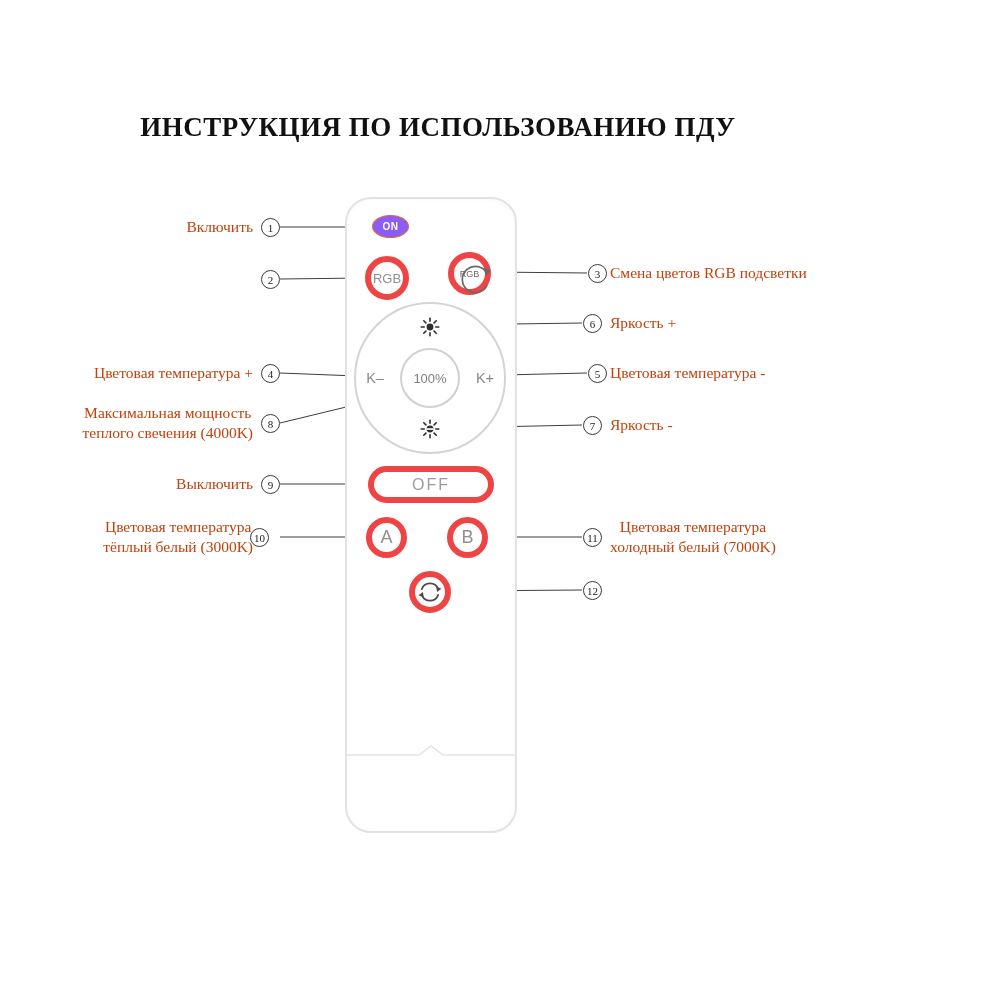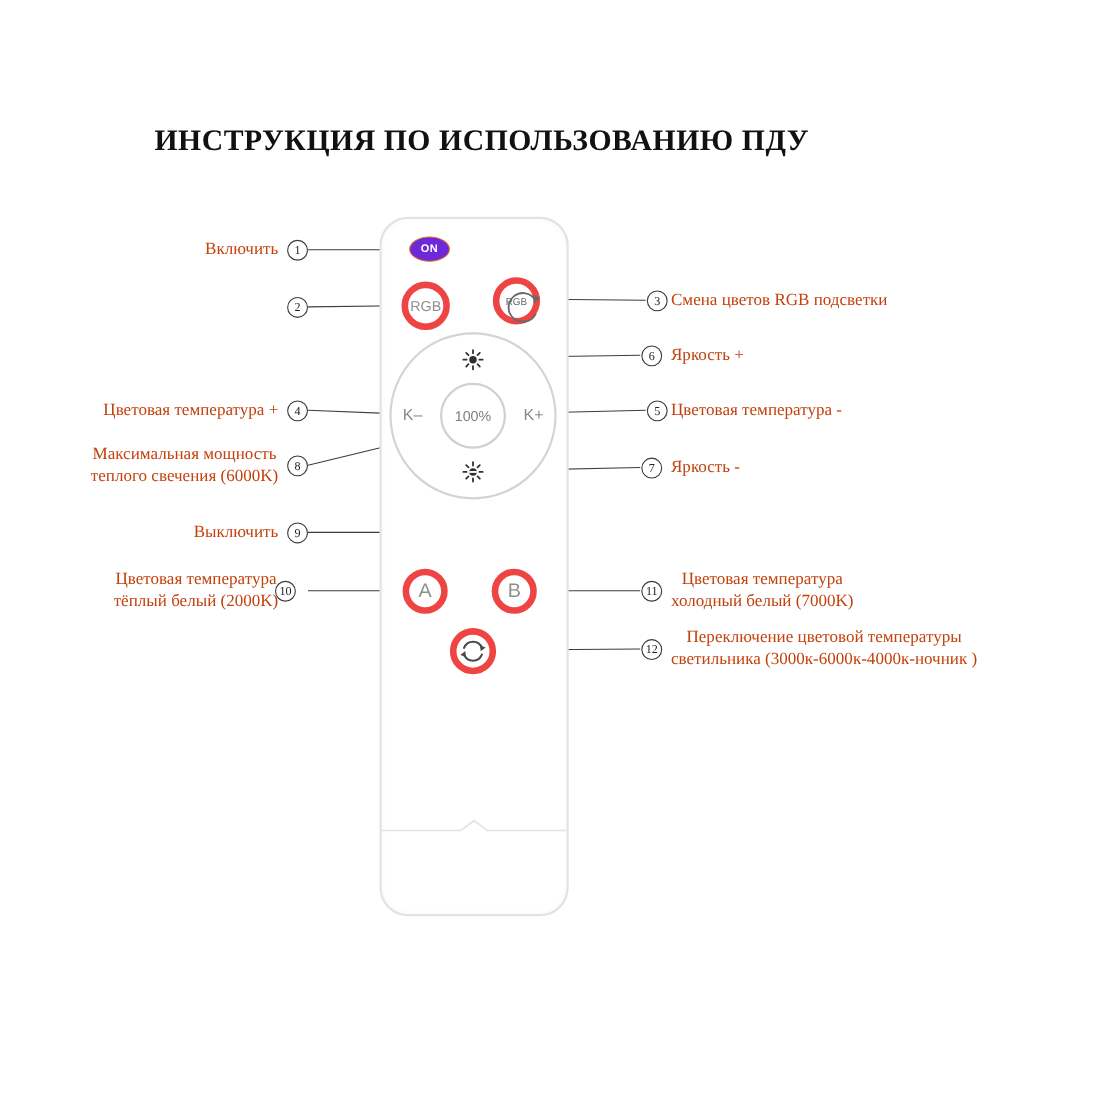--- a/index.html
+++ b/index.html
@@ -28,21 +28,21 @@
   }
   .seam { position:absolute; left:345px; top:740px; width:172px; height:22px; }
 
   .btn {
     position:absolute; display:flex; align-items:center; justify-content:center;
     background:#ffffff; border:6px solid #ef4444; border-radius:50%;
     font-family:"Liberation Sans", sans-serif; color:#8f8f8f;
   }
   .btn-on {
     left:372px; top:215px; width:37px; height:23px;
-    background:#6d28d9; border:1px solid #dd6e2d; color:#ffffff;
+    background:#8b5cf6; border:1px solid #dd6e2d; color:#ffffff;
     font-size:10px; font-weight:bold; letter-spacing:0.5px;
   }
   .btn-rgb   { left:365px; top:256px; width:44px; height:44px; font-size:13px; }
   .btn-rgbcy { left:448px; top:252px; width:43px; height:43px; font-size:9px; }
   .btn-rgbcy .rgbcy-text { position:relative; z-index:2; color:#666; font-size:9px; }
   .btn-rgbcy svg { position:absolute; left:3px; top:3px; z-index:1; }
 
   .dial-outer {
     position:absolute; left:354px; top:302px; width:152px; height:152px;
     border:2px solid #d4d4d4; border-radius:50%; background:#ffffff;
@@ -152,20 +152,21 @@
       <line x1="3.8" y1="16.2" x2="5.9" y2="14.1"></line>
         <line x1="14.1" y1="5.9" x2="16.2" y2="3.8"></line>
     </g>
     <circle cx="10" cy="10" r="3.4" fill="#2f2f2f"></circle>
     <rect x="6.6" y="9.2" width="6.8" height="1.7" fill="#ffffff"></rect>
   </svg>
 
   <div class="dial-k k-minus">K–</div>
   <div class="dial-k k-plus">K+</div>
 
+  <div class="btn btn-off">OFF</div>
   <div class="btn btn-a">A</div>
   <div class="btn btn-b">B</div>
 
   <div class="btn btn-cycle">
     <svg width="26" height="26" viewBox="0 0 24 24">
       <path d="M 4.48,9.26 A 8,8 0 0 1 19.52,9.26" fill="none" stroke="#4a4a4a" stroke-width="1.7" stroke-linecap="round"></path>
       <polygon points="17.8,7.0 22.6,8.9 18.5,12.1" fill="#4a4a4a"></polygon>
       <path d="M 19.52,14.74 A 8,8 0 0 1 4.48,14.74" fill="none" stroke="#4a4a4a" stroke-width="1.7" stroke-linecap="round"></path>
       <polygon points="6.2,17.0 1.4,15.1 5.5,11.9" fill="#4a4a4a"></polygon>
     </svg>
@@ -186,44 +187,40 @@
   <div class="num" style="left:583px;top:581px">12</div>
 
   <div class="lbl lbl-left" style="top:217px">
     <div>Включить</div>
   </div>
   <div class="lbl lbl-left" style="top:363px">
     <div>Цветовая температура +</div>
   </div>
   <div class="lbl lbl-left" style="top:403px">
     <div>Максимальная мощность</div>
-    <div>теплого свечения (6000K)</div>
+    <div>теплого свечения (4000K)</div>
   </div>
   <div class="lbl lbl-left" style="top:474px">
     <div>Выключить</div>
   </div>
   <div class="lbl lbl-left" style="top:517px">
     <div>Цветовая температура</div>
-    <div>тёплый белый (2000K)</div>
+    <div>тёплый белый (3000K)</div>
   </div>
 
   <div class="lbl lbl-right" style="top:263px">
     <div>Смена цветов RGB подсветки</div>
   </div>
   <div class="lbl lbl-right" style="top:313px">
     <div>Яркость +</div>
   </div>
   <div class="lbl lbl-right" style="top:363px">
     <div>Цветовая температура -</div>
   </div>
   <div class="lbl lbl-right" style="top:415px">
     <div>Яркость -</div>
   </div>
   <div class="lbl lbl-right" style="top:517px">
     <div>Цветовая температура</div>
     <div>холодный белый (7000K)</div>
   </div>
-  <div class="lbl lbl-right" style="top:570px">
-    <div>Переключение цветовой температуры</div>
-    <div>светильника (3000к-6000к-4000к-ночник )</div>
-  </div>
 
 </div>
 
 </body></html>

